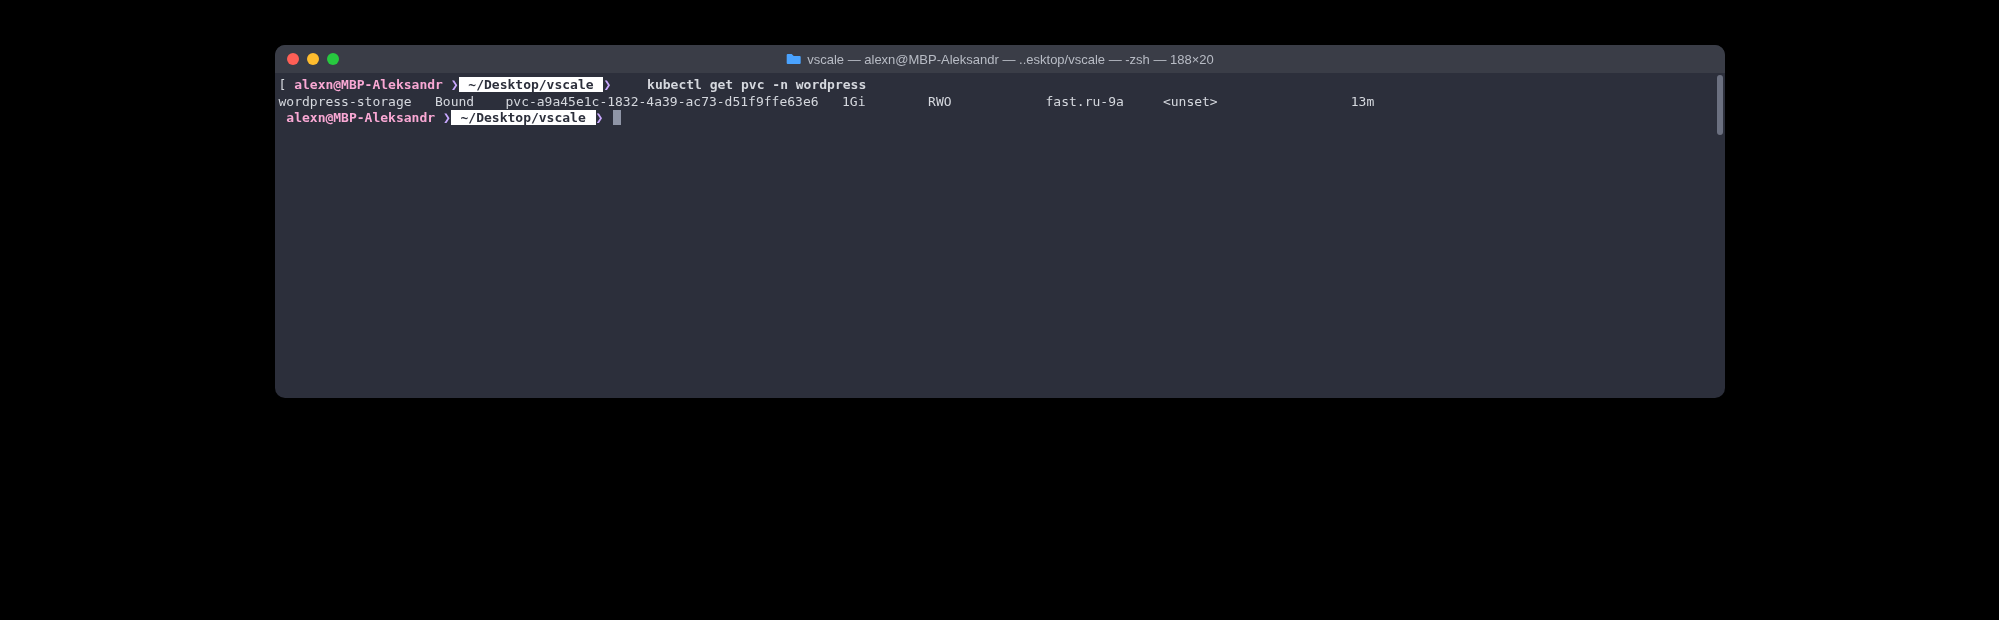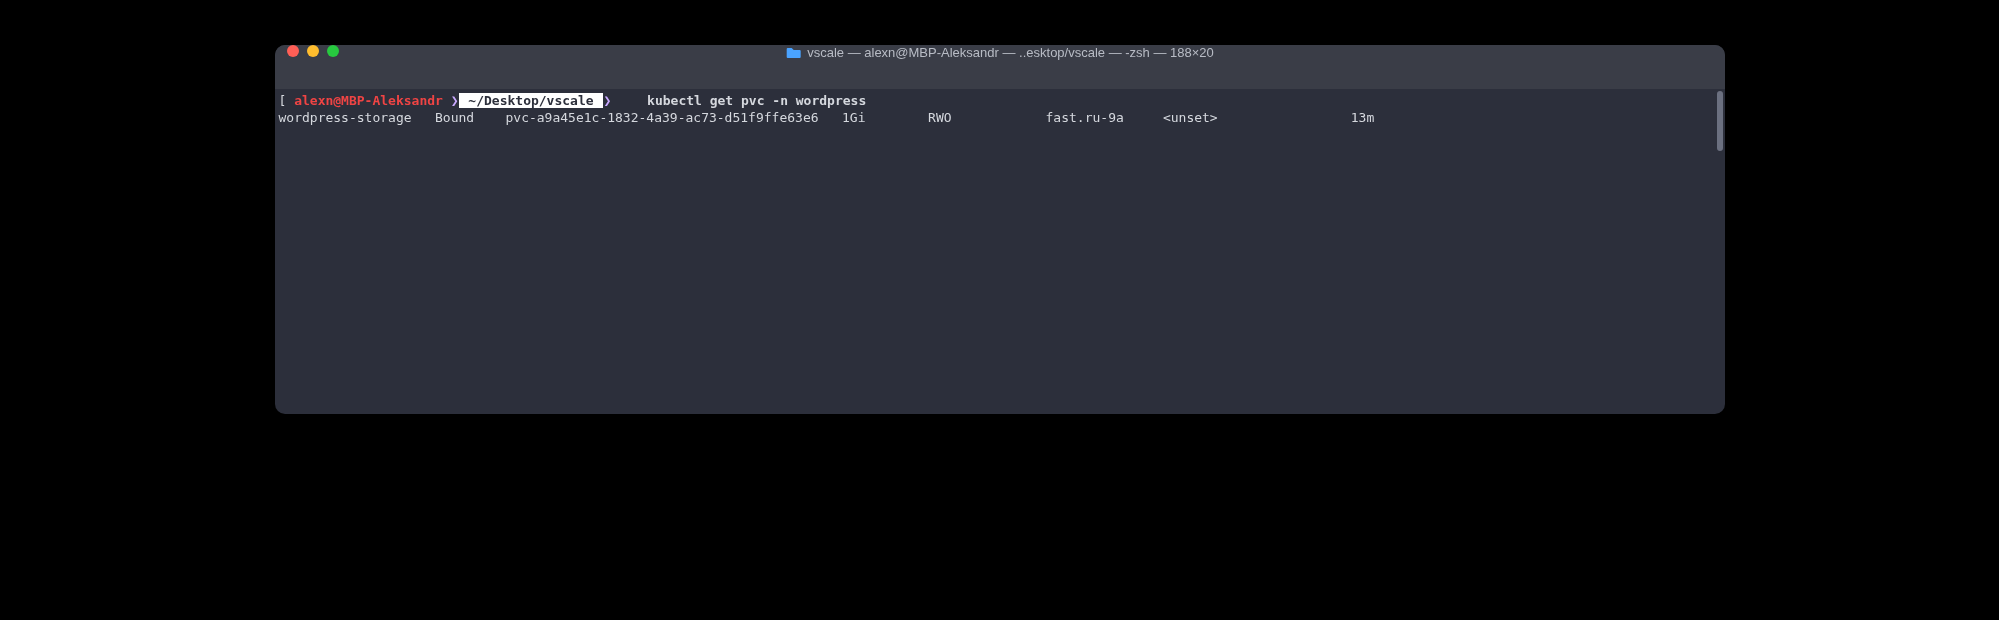--- a/index.html
+++ b/index.html
@@ -18,24 +18,24 @@
       font-family: 'Menlo', 'Monaco', 'Consolas', monospace;
     }
     .terminal-window {
       width: 1450px;
       background: #2c2f3b;
       border-radius: 10px;
       overflow: hidden;
       box-shadow: 0 20px 60px rgba(0,0,0,0.5);
     }
     .titlebar {
-      height: 44px;
+      height: 28px;
       background: #3a3d47;
       display: flex;
-      align-items: flex-start;
+      align-items: center;
       padding: 0 12px;
       position: relative;
     }
     .traffic-lights {
       display: flex;
       gap: 8px;
       align-items: center;
     }
     .traffic-light {
       width: 12px;
@@ -67,21 +67,21 @@
       font-size: 13px;
       line-height: 16.5px;
       color: #d5d8de;
       position: relative;
     }
     .line {
       white-space: pre;
       padding: 0 4px;
     }
     .prompt-user {
-      color: #ef4444;
+      color: #f9a8d4;
       font-weight: bold;
     }
     .prompt-path {
       background: #ffffff;
       color: #2c2f3b;
       font-weight: bold;
       padding: 0 2px;
     }
     .arrow-sep {
       color: #c9a8ff;
@@ -125,15 +125,16 @@
         <svg width="16" height="12" viewBox="0 0 16 12">
             <path fill="#4aa3ff" d="M1 2a1 1 0 0 1 1-1h4l2 2h6a1 1 0 0 1 1 1v6a1 1 0 0 1-1 1H2a1 1 0 0 1-1-1V2z"></path>
           </svg>
       </span>
       <span>vscale — alexn@MBP-Aleksandr — ..esktop/vscale — -zsh — 188×20</span>
     </div>
   </div>
   <div class="terminal-body">
     <div class="line"><span>[</span><span class="prompt-user"> alexn@MBP-Aleksandr </span><span class="arrow-sep">❯</span><span class="prompt-path"> ~/Desktop/vscale </span><span class="arrow-sep">❯</span><span class="cmd"> kubectl get pvc -n wordpress</span></div>
     <div class="line" id="row1">wordpress-storage   Bound    pvc-a9a45e1c-1832-4a39-ac73-d51f9ffe63e6   1Gi        RWO            fast.ru-9a     &lt;unset&gt;                 13m</div>
+    <div class="line"><span class="prompt-user"> alexn@MBP-Aleksandr </span><span class="arrow-sep">❯</span><span class="prompt-path"> ~/Desktop/vscale </span><span class="arrow-sep">❯</span> <span class="cursor"></span></div>
     <div class="scrollbar"></div>
   </div>
 </div>
 
 </body></html>

